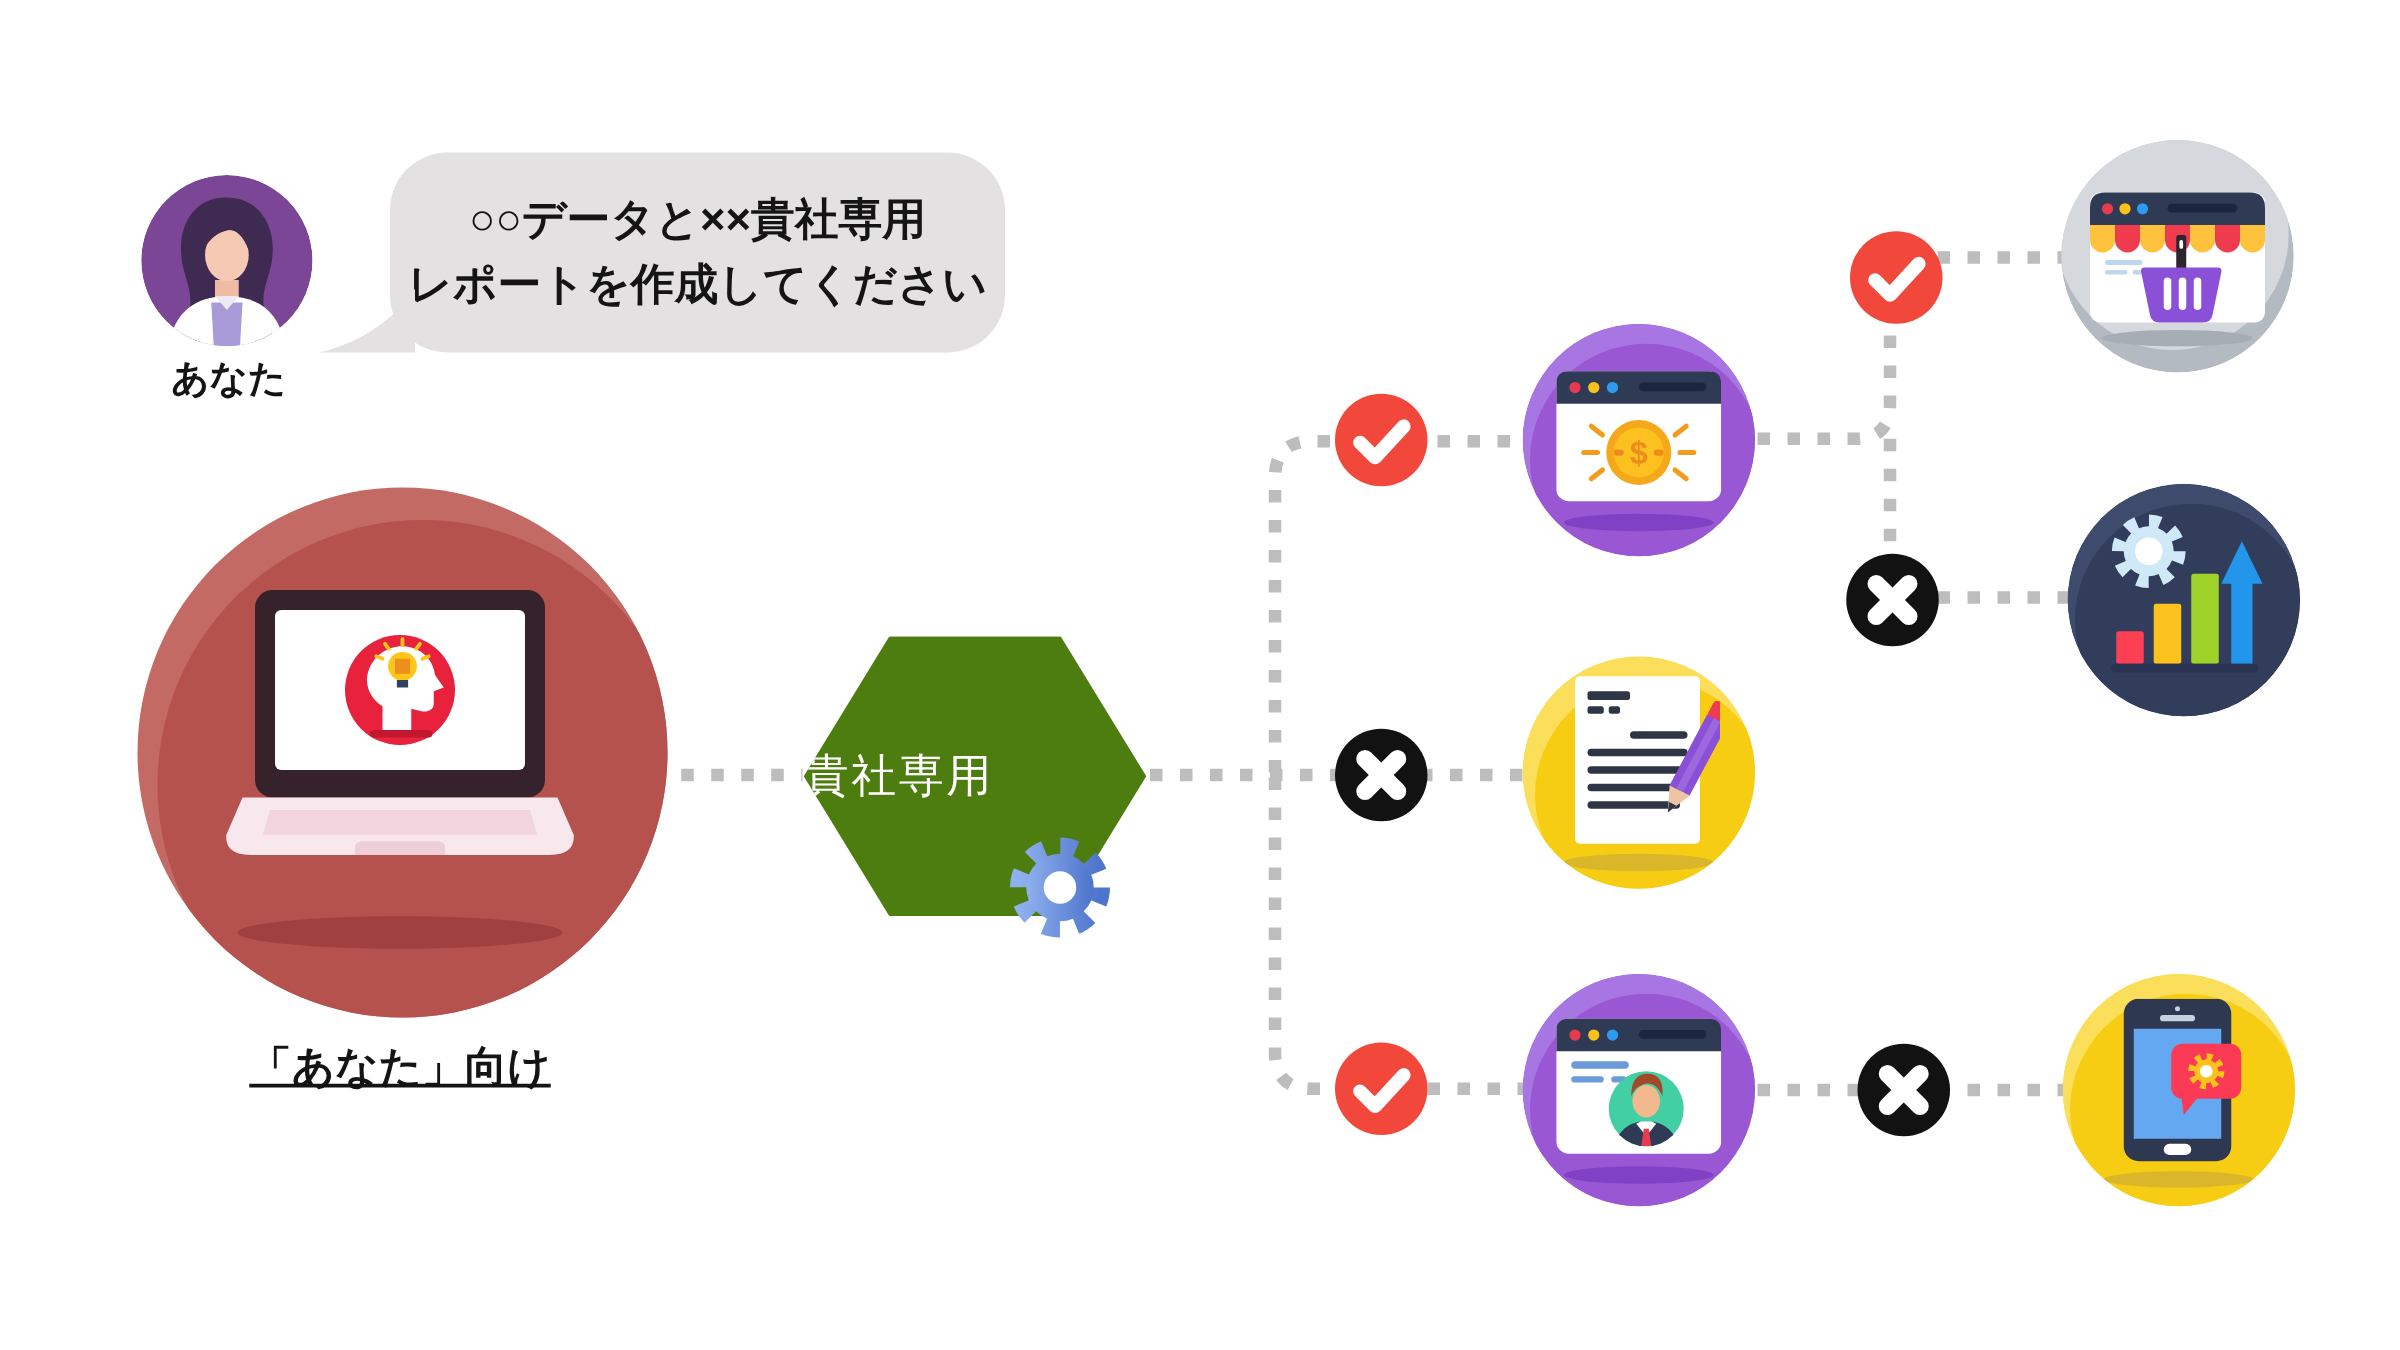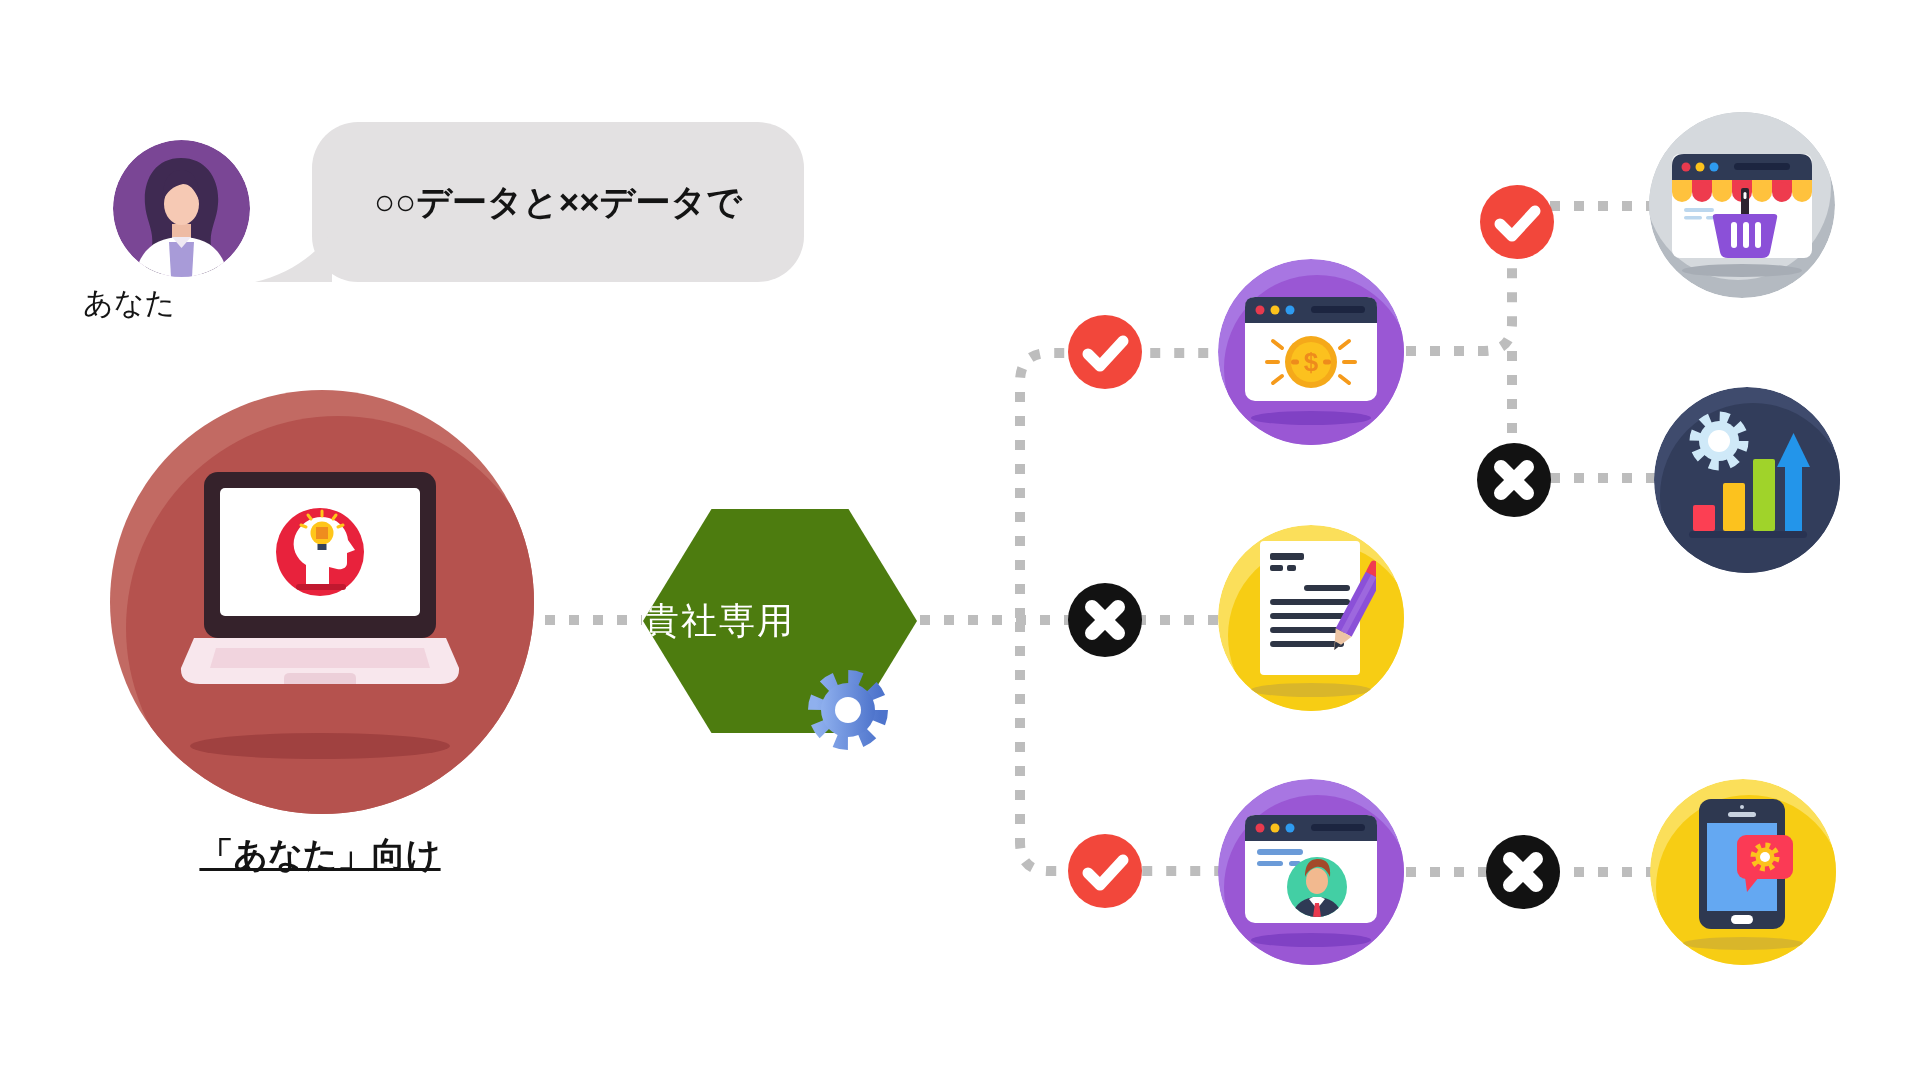--- a/index.html
+++ b/index.html
@@ -3,22 +3,22 @@
 <meta charset="utf-8">
 <style>
   html,body{margin:0;padding:0;}
   body{width:1920px;height:1080px;background:#ffffff;position:relative;overflow:hidden;
        font-family:"Liberation Sans","DejaVu Sans",sans-serif;}
   .abs{position:absolute;}
   
   .bubble{position:absolute;left:312px;top:122px;width:492px;height:160px;background:#e3e1e2;
           border-radius:46px;display:flex;flex-direction:column;align-items:center;justify-content:center;}
   .bubble .ln{font-size:35px;font-weight:bold;color:#141414;line-height:52px;white-space:nowrap;}
-  .user-label{position:absolute;left:83px;top:283px;width:200px;text-align:left;
-              font-size:30px;font-weight:normal;color:#141414;}
+  .user-label{position:absolute;left:83px;top:283px;width:200px;text-align:center;
+              font-size:30px;font-weight:bold;color:#141414;}
   
   .bigcircle{position:absolute;left:110px;top:390px;width:424px;height:424px;border-radius:50%;
              background:#c26a63;overflow:hidden;}
   .bigcircle .body{position:absolute;left:16px;top:26px;width:424px;height:424px;border-radius:50%;background:#b5524e;}
   .bigcircle .shadow{position:absolute;left:80px;top:343px;width:260px;height:26px;border-radius:50%;background:#a04140;}
   .agent-label{position:absolute;left:120px;top:830px;width:400px;text-align:center;color:#141414;}
   .agent-label .ln{font-size:34px;font-weight:bold;line-height:48px;text-decoration:underline;}
   
   .hexagon{position:absolute;left:643px;top:509px;width:274px;height:224px;background:#4d7c0f;
            clip-path:polygon(25% 0,75% 0,100% 50%,75% 100%,25% 100%,0 50%);
@@ -63,21 +63,22 @@
     <ellipse cx="68.5" cy="64" rx="17.5" ry="21" fill="#f6c9b4"></ellipse>
     <path d="M50 60 C49 38 58 30 68.5 30 C80 30 87 40 86 60 C81 48 76 44 70 44 C60 46 54 52 50 60 Z" fill="#3f2a52"></path>
     <path d="M22 137 C26 110 43 97 68.5 97 C94 97 111 110 115 137 Z" fill="#ffffff"></path>
     <path d="M56 102 L81 102 L79 137 L58 137 Z" fill="#a89bd8"></path>
     <path d="M59 97 L68.5 108 L78 97 Z" fill="#efe9f3"></path>
   </g>
 </svg>
 <div class="user-label">あなた</div>
 
 <div class="bubble">
-  <div class="ln">○○データと××データで</div>
+  <div class="ln">○○データと××貴社専用</div>
+  <div class="ln">レポートを作成してください</div>
 </div>
 <svg class="abs" style="left:255px;top:231px" width="78" height="52" viewBox="0 0 78 52">
   <path d="M77 0 C62 24 32 44 0 51 L77 51 Z" fill="#e3e1e2"></path>
 </svg>
 
 <div class="bigcircle">
   <div class="body"></div>
   <div class="shadow"></div>
   <svg class="abs" style="left:70px;top:80px" width="280" height="250" viewBox="0 0 280 250">
     <rect x="24" y="2" width="232" height="166" rx="14" fill="#35222b"></rect>

